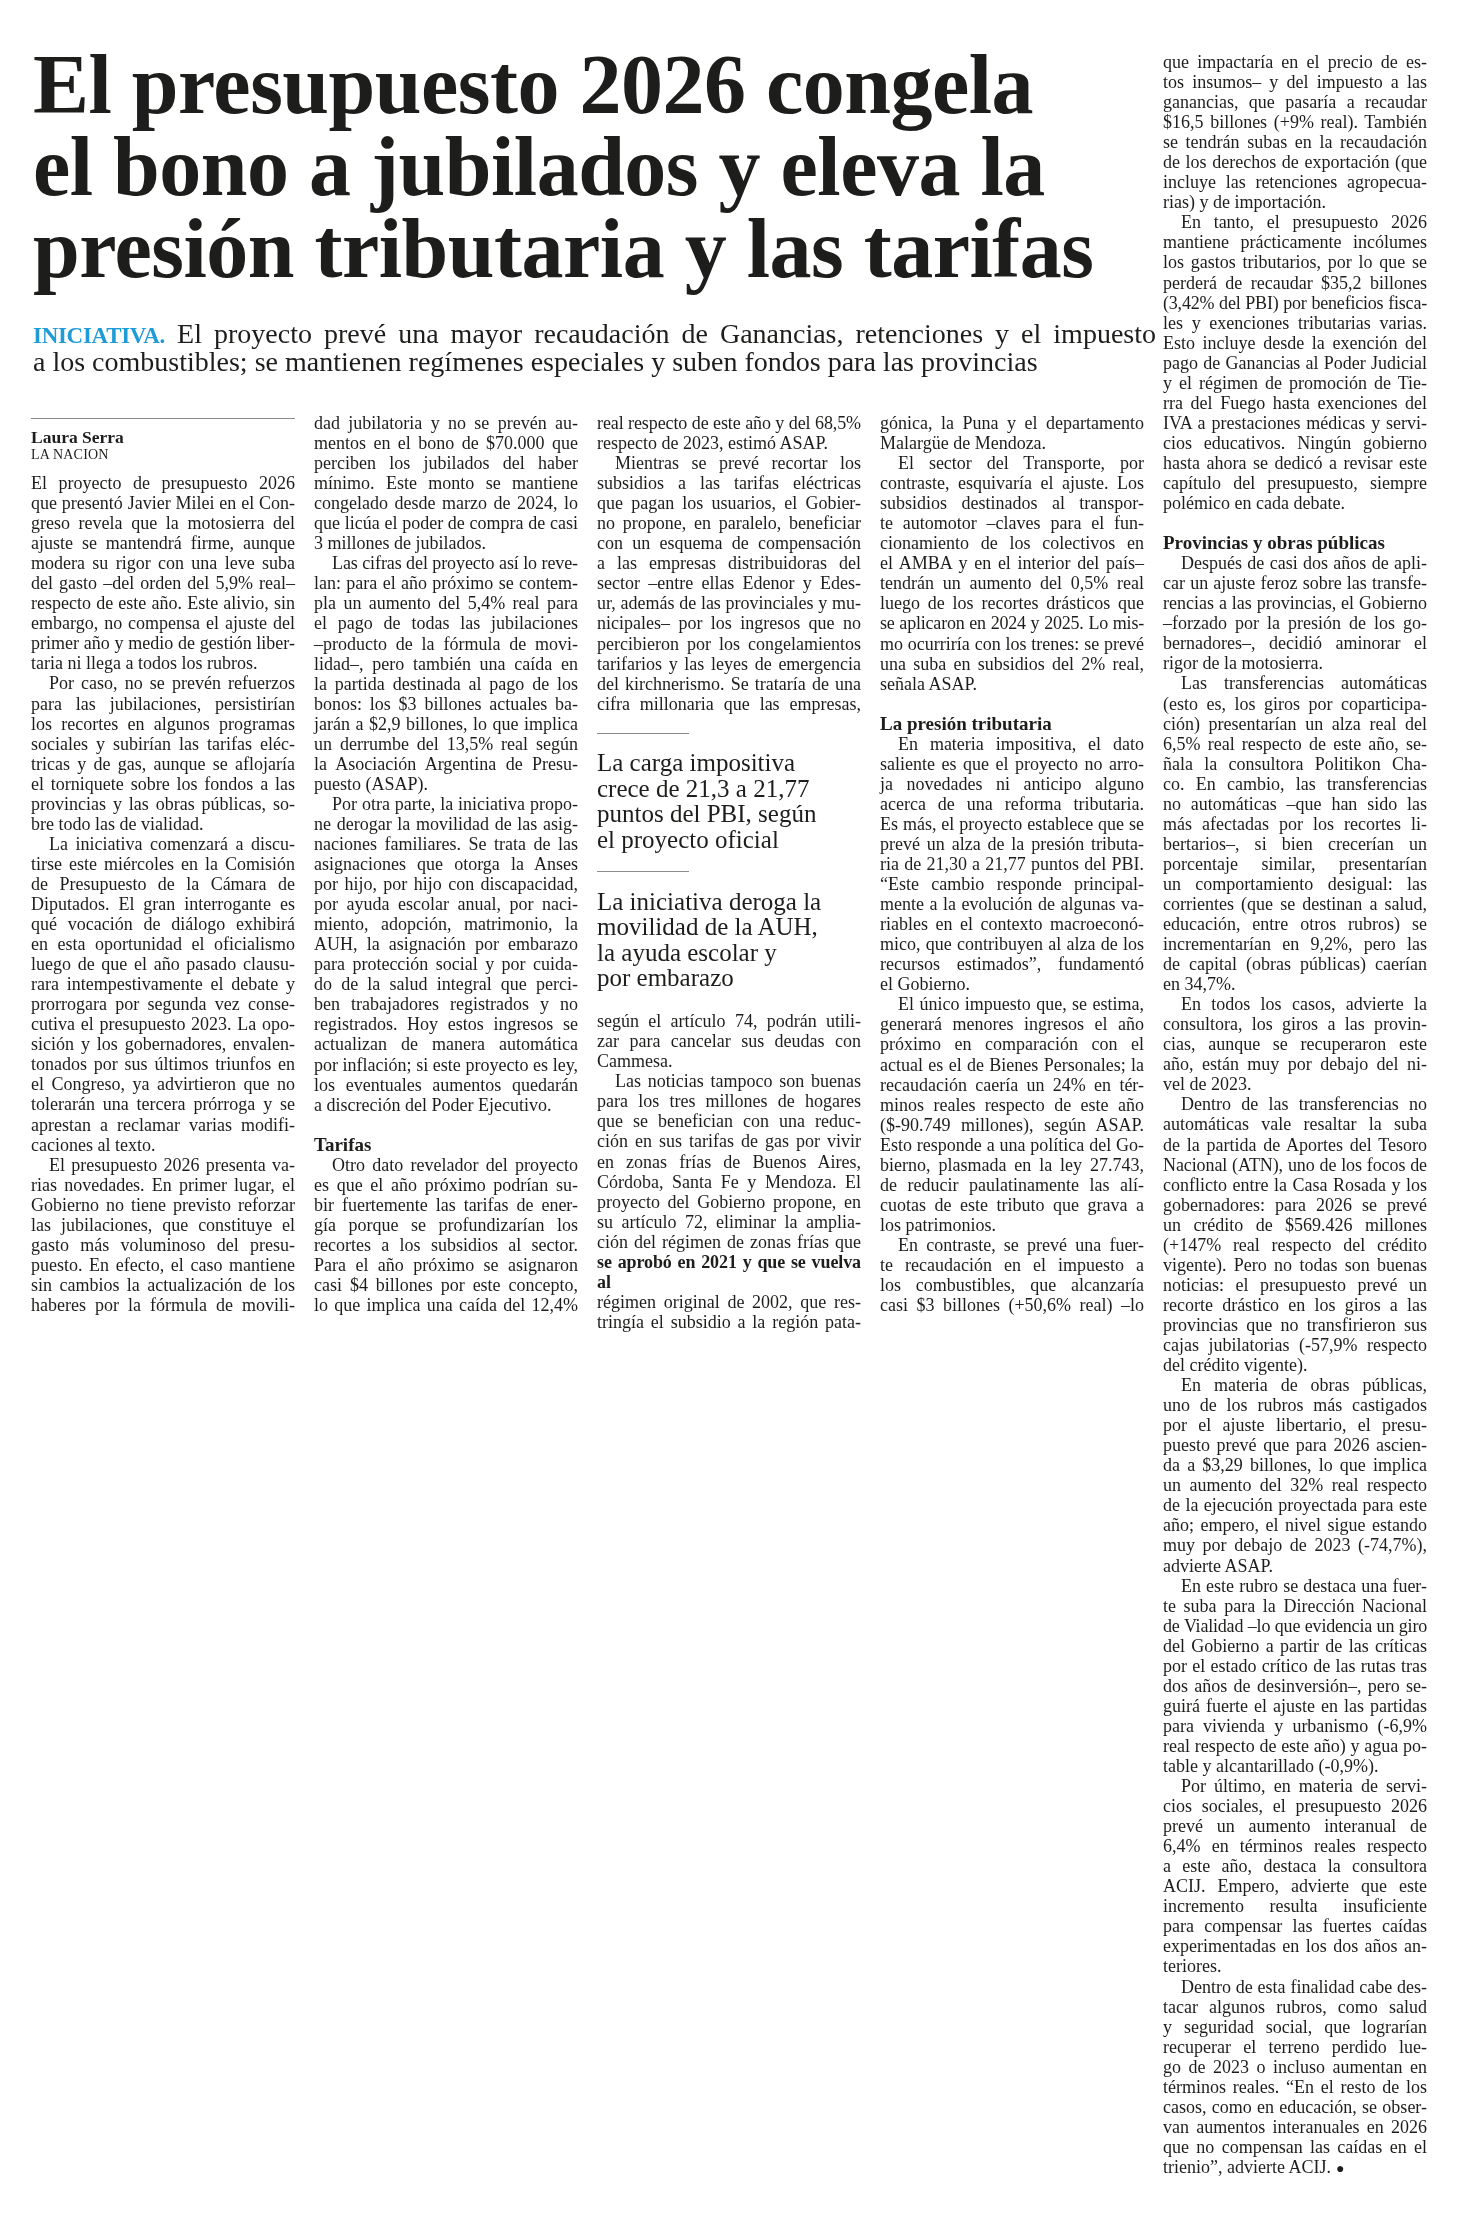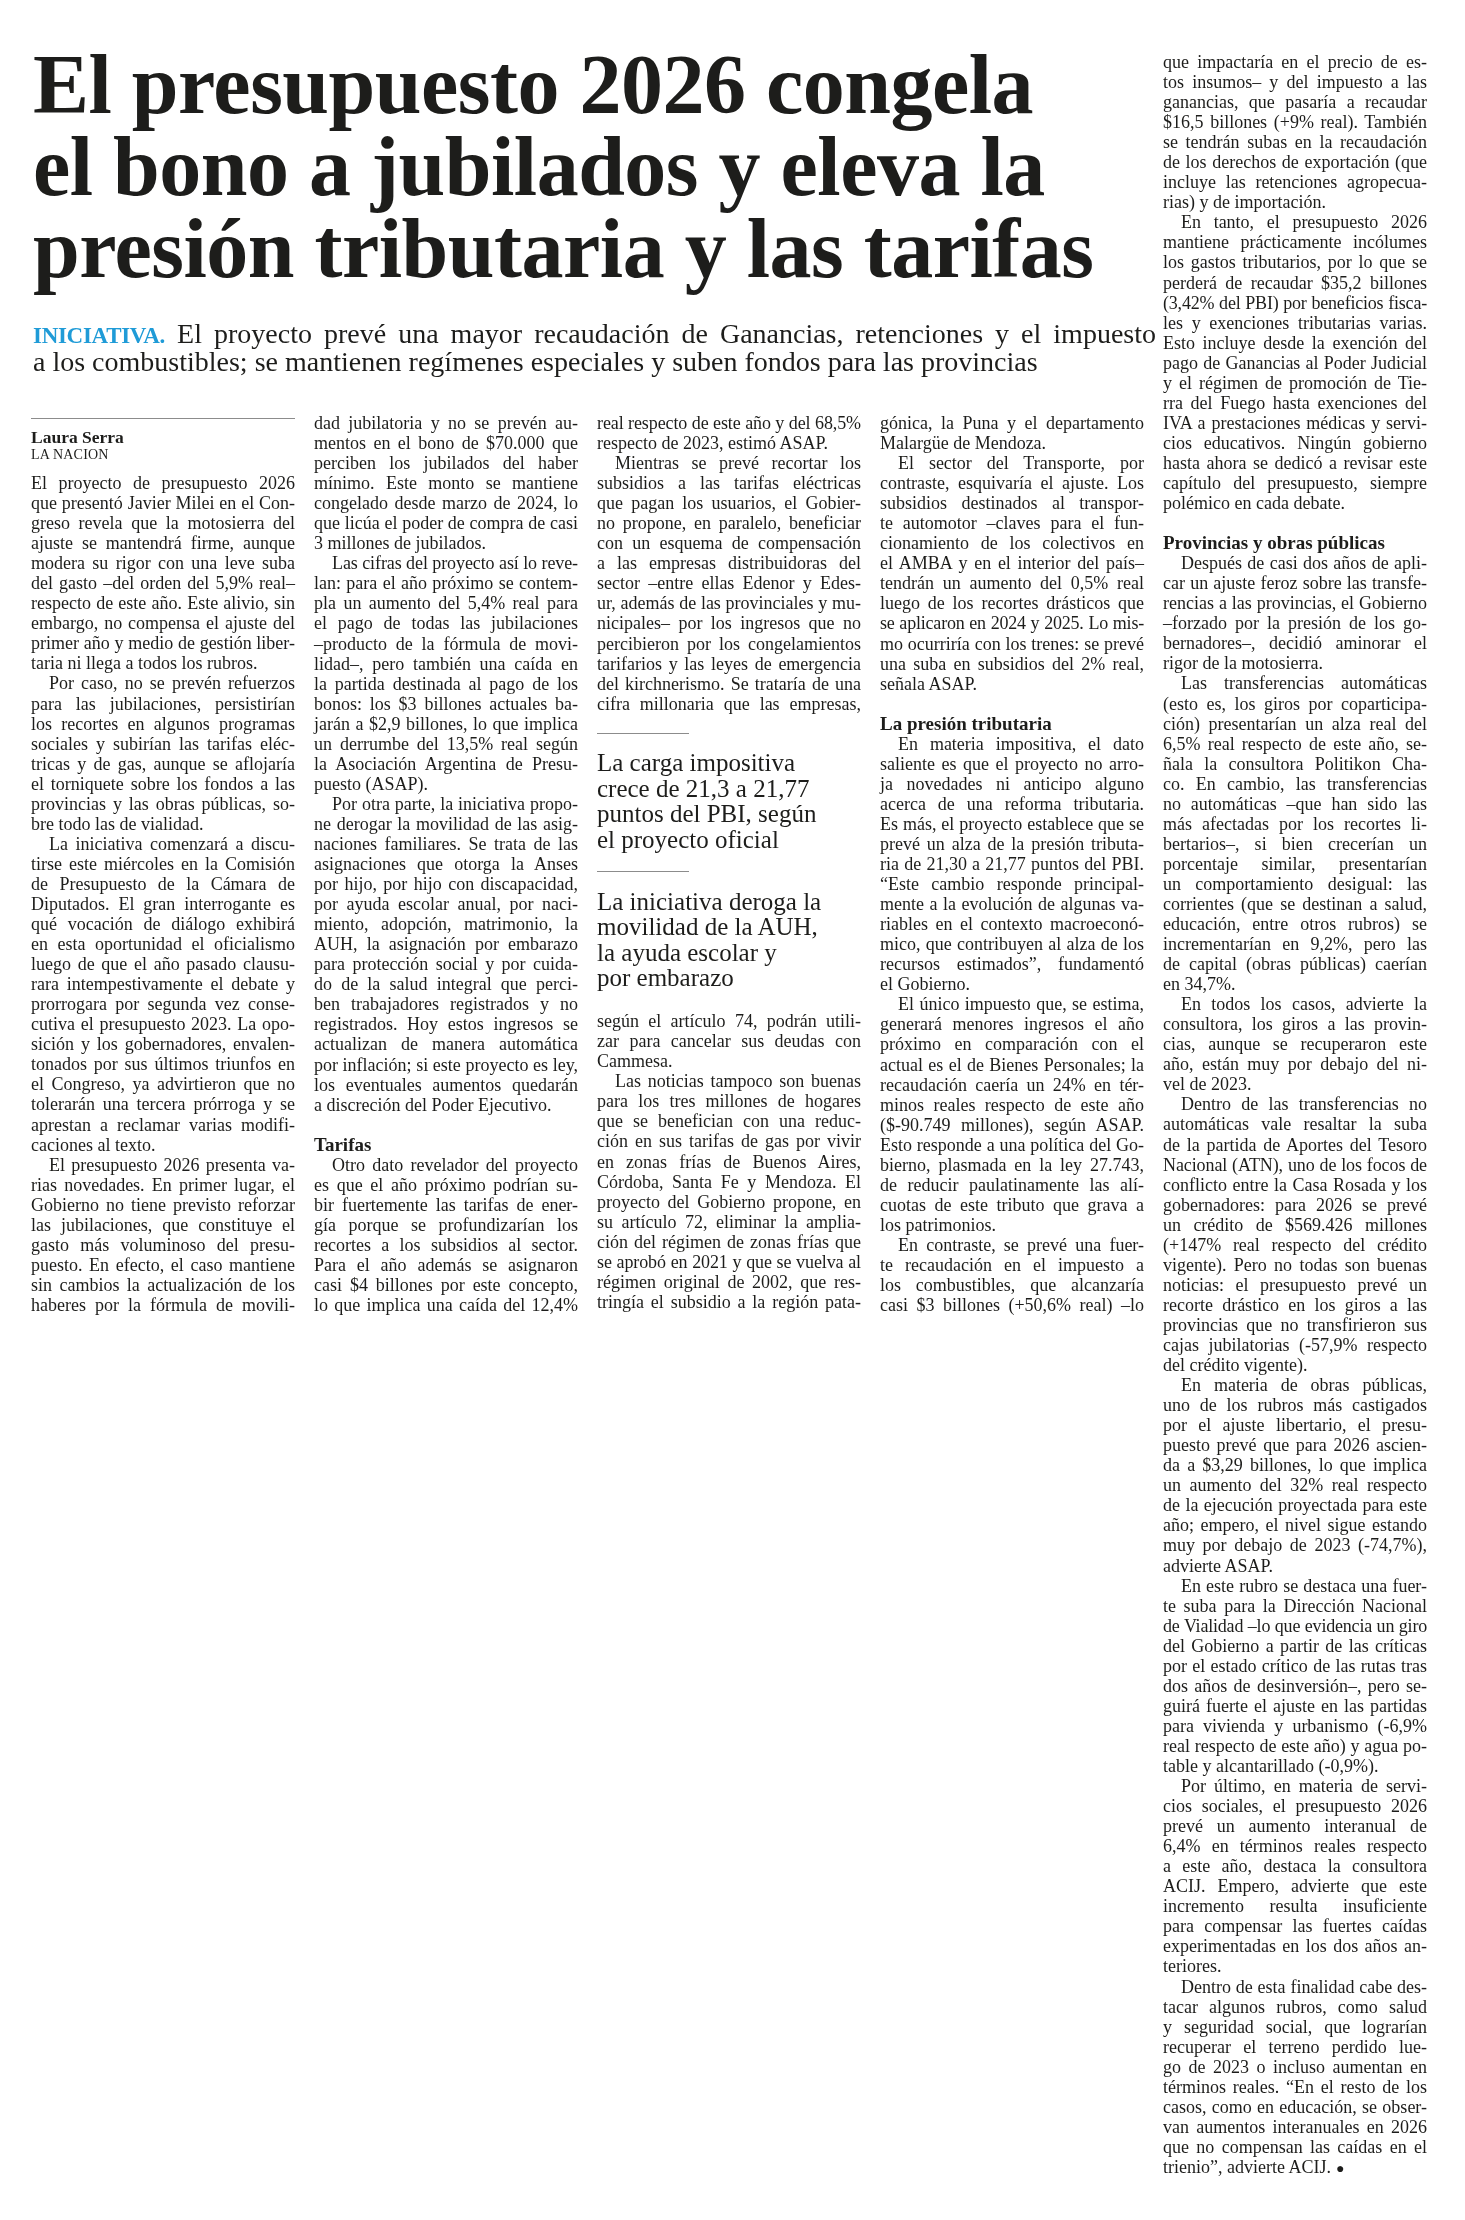--- a/index.html
+++ b/index.html
@@ -165,21 +165,21 @@
       <div class="ln"><span>los eventuales aumentos quedarán</span></div>
       <div class="ln last"><span>a discreción del Poder Ejecutivo.</span></div>
     </div>
     <div class="sh">Tarifas</div>
     <div class="para">
       <div class="ln indent"><span>Otro dato revelador del proyecto</span></div>
       <div class="ln"><span>es que el año próximo podrían su-</span></div>
       <div class="ln"><span>bir fuertemente las tarifas de ener-</span></div>
       <div class="ln"><span>gía porque se profundizarían los</span></div>
       <div class="ln"><span>recortes a los subsidios al sector.</span></div>
-      <div class="ln"><span>Para el año además se asignaron</span></div>
+      <div class="ln"><span>Para el año próximo se asignaron</span></div>
       <div class="ln"><span>casi $4 billones por este concepto,</span></div>
       <div class="ln"><span>lo que implica una caída del 12,4%</span></div>
     </div>
   </div>
 <div class="col c2">
     <div class="para">
       <div class="ln" style="letter-spacing: -0.1px;"><span>real respecto de este año y del 68,5%</span></div>
       <div class="ln last"><span>respecto de 2023, estimó ASAP.</span></div>
     </div>
     <div class="para">
@@ -219,21 +219,21 @@
     <div class="para">
       <div class="ln indent"><span>Las noticias tampoco son buenas</span></div>
       <div class="ln"><span>para los tres millones de hogares</span></div>
       <div class="ln"><span>que se benefician con una reduc-</span></div>
       <div class="ln"><span>ción en sus tarifas de gas por vivir</span></div>
       <div class="ln"><span>en zonas frías de Buenos Aires,</span></div>
       <div class="ln"><span>Córdoba, Santa Fe y Mendoza. El</span></div>
       <div class="ln"><span>proyecto del Gobierno propone, en</span></div>
       <div class="ln"><span>su artículo 72, eliminar la amplia-</span></div>
       <div class="ln"><span>ción del régimen de zonas frías que</span></div>
-      <div class="ln" style="letter-spacing: -0.1px;"><span>se aprobó en 2021 y que se vuelva al</span></div>
+      <div class="ln" style="letter-spacing: -0.1px; font-weight: bold;"><span>se aprobó en 2021 y que se vuelva al</span></div>
       <div class="ln"><span>régimen original de 2002, que res-</span></div>
       <div class="ln"><span>tringía el subsidio a la región pata-</span></div>
     </div>
   </div>
 <div class="col c3">
     <div class="para">
       <div class="ln"><span>gónica, la Puna y el departamento</span></div>
       <div class="ln last"><span>Malargüe de Mendoza.</span></div>
     </div>
     <div class="para">

